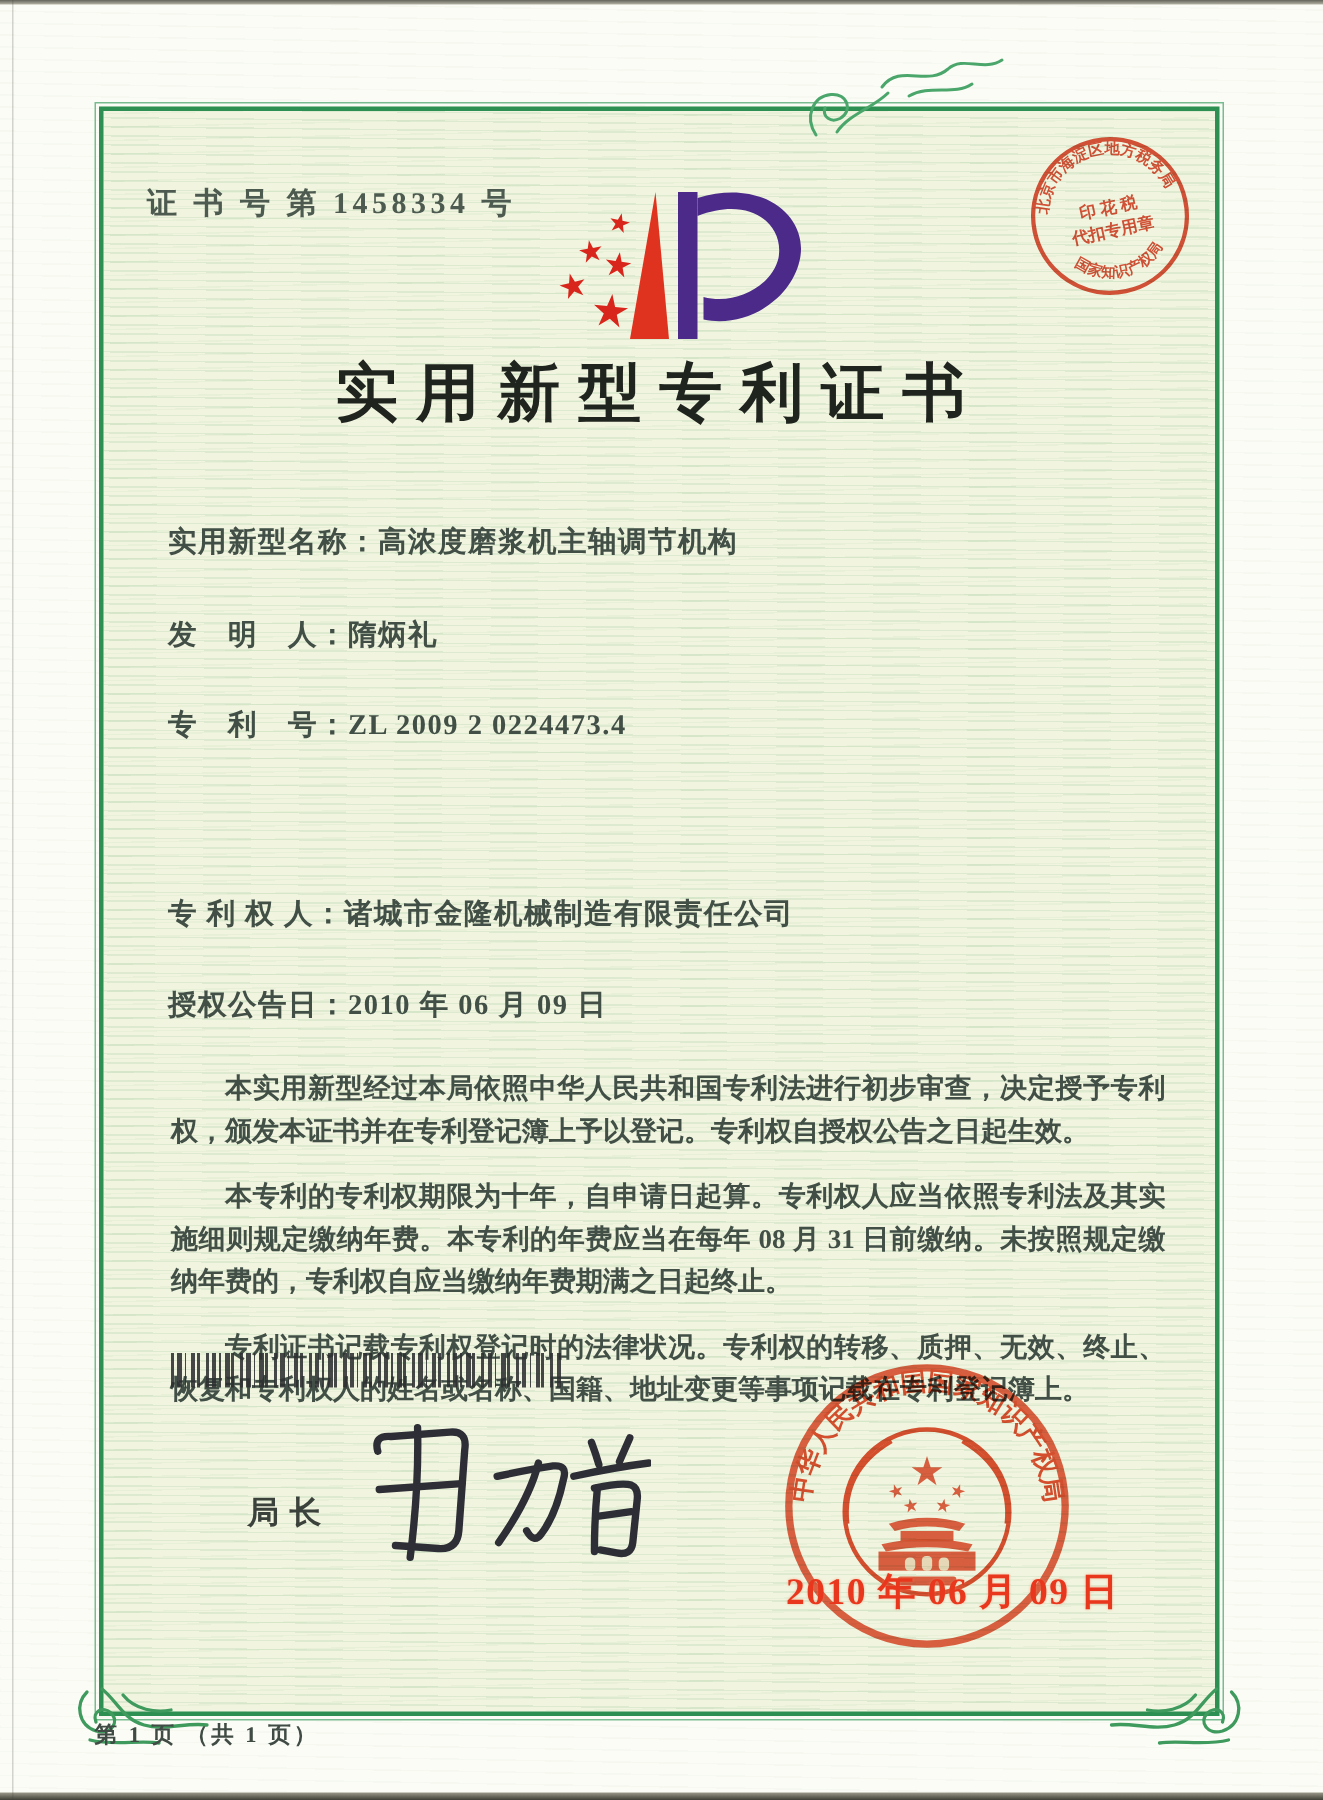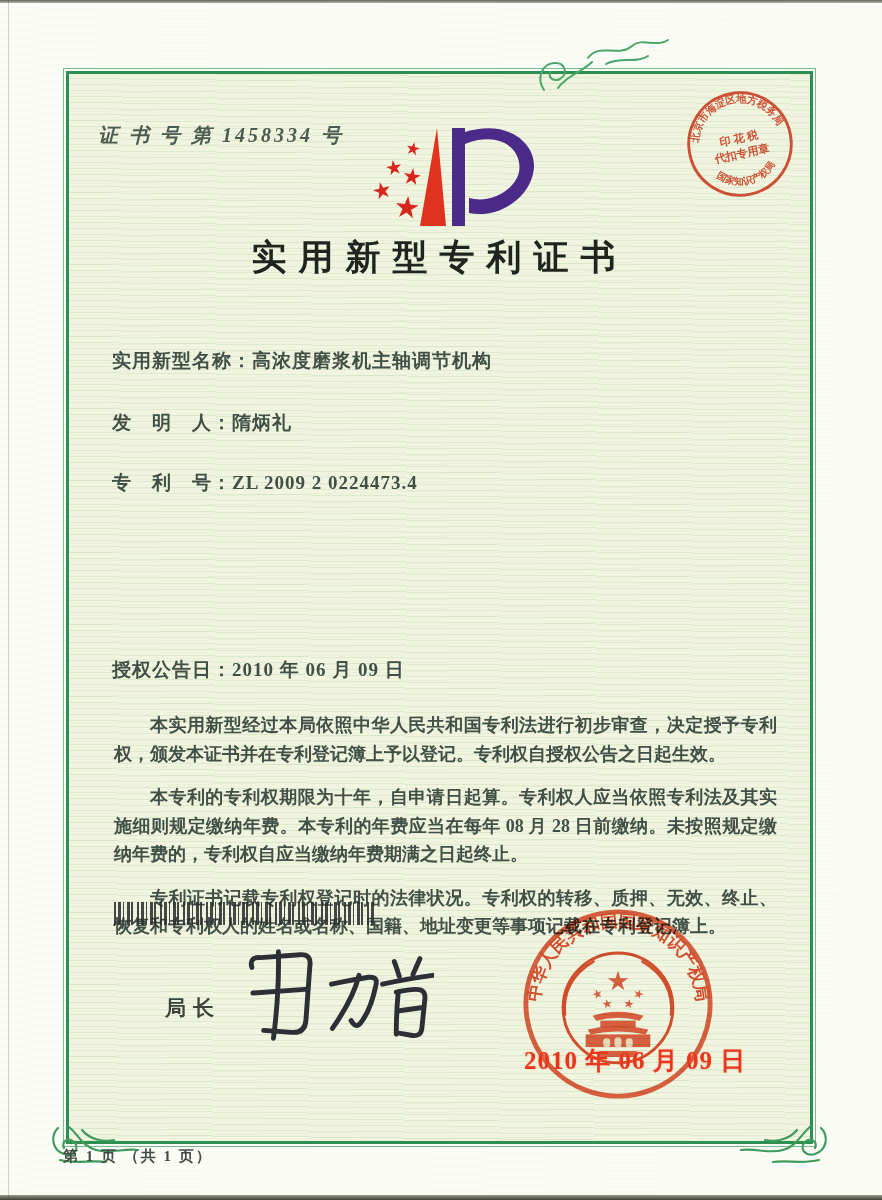--- a/index.html
+++ b/index.html
@@ -30,30 +30,30 @@
     border:3px solid #2e8f52;
     background:
       repeating-linear-gradient(.6deg, rgba(118,176,124,.16) 0 1px, transparent 1px 6px),
       repeating-linear-gradient(-1.2deg, rgba(150,196,152,.10) 0 1px, transparent 1px 9px),
       #f1f5df;
   }
   .ornament{position:absolute;pointer-events:none;}
 
   .cert-number{
     position:absolute;left:98px;top:122px;
-    font-size:20px;font-weight:600;letter-spacing:3px;color:#4c5a50;font-style:italic;
+    font-size:20px;font-weight:600;letter-spacing:3px;color:#4c5a50;
   }
   .logo{position:absolute;left:334px;top:116px;}
   .tax-stamp{
     position:absolute;left:682px;top:86px;
     transform:rotate(-12deg);mix-blend-mode:multiply;opacity:.92;
   }
   .title{
     position:absolute;left:63px;right:66px;top:234px;text-align:center;
-    font-size:35px;font-weight:700;letter-spacing:12px;color:#20241f;
+    font-size:42px;font-weight:700;letter-spacing:12px;color:#20241f;
   }
   .field-row{
     position:absolute;left:112px;font-size:19px;font-weight:600;color:#414f46;
     letter-spacing:1px;white-space:nowrap;
   }
   .paras{
     position:absolute;left:99px;top:696px;width:693px;
     font-size:18px;line-height:28.5px;font-weight:600;color:#414f46;
     text-align:justify;
   }
@@ -163,27 +163,30 @@
 
   <div class="field-row" style="top:410px">
     <span>发　明　人：</span><span>隋炳礼</span>
   </div>
   <div class="field-row" style="top:348px">
     <span>实用新型名称：</span><span>高浓度磨浆机主轴调节机构</span>
   </div>
   <div class="field-row" style="top:470px">
     <span>专　利　号：</span><span>ZL 2009 2 0224473.4</span>
   </div>
+  <div class="field-row" style="top:596px">
+    <span>专 利 权 人：</span><span>诸城市金隆机械制造有限责任公司</span>
+  </div>
   <div class="field-row" style="top:657px">
     <span>授权公告日：</span><span>2010 年 06 月 09 日</span>
   </div>
 
   <div class="paras">
     <p>本实用新型经过本局依照中华人民共和国专利法进行初步审查，决定授予专利权，颁发本证书并在专利登记簿上予以登记。专利权自授权公告之日起生效。</p>
-    <p>本专利的专利权期限为十年，自申请日起算。专利权人应当依照专利法及其实施细则规定缴纳年费。本专利的年费应当在每年 08 月 28 日前缴纳。未按照规定缴纳年费的，专利权自应当缴纳年费期满之日起终止。</p>
+    <p>本专利的专利权期限为十年，自申请日起算。专利权人应当依照专利法及其实施细则规定缴纳年费。本专利的年费应当在每年 08 月 31 日前缴纳。未按照规定缴纳年费的，专利权自应当缴纳年费期满之日起终止。</p>
     <p>专利证书记载专利权登记时的法律状况。专利权的转移、质押、无效、终止、恢复和专利权人的姓名或名称、国籍、地址变更等事项记载在专利登记簿上。</p>
   </div>
 
   <div class="barcode"></div>
 
   <div class="director-label">局长</div>
   <svg class="signature" width="212" height="113" viewBox="0 0 215 115">
     <title>田力普</title>
     <g fill="none" stroke="#2e2f36" stroke-width="5" stroke-linecap="round" stroke-linejoin="round">
       <path d="M30,30 Q27,19 39,20 L79,17 Q91,16 89,29 L85,84 Q84,97 71,96 L42,94"></path>

